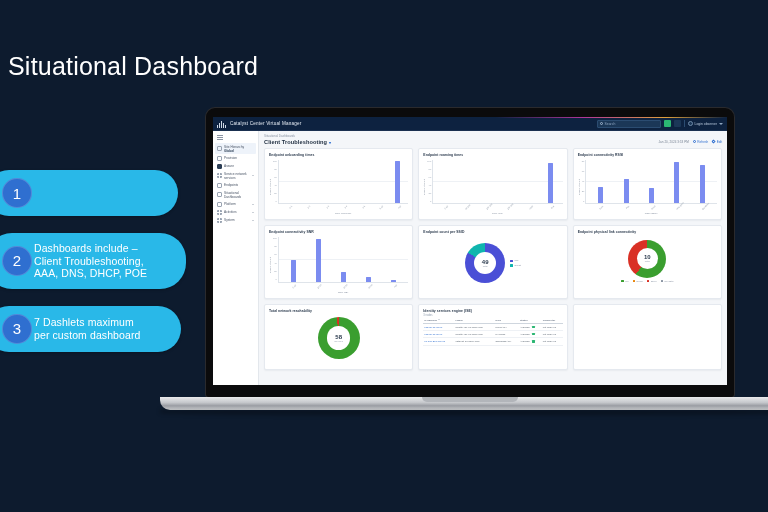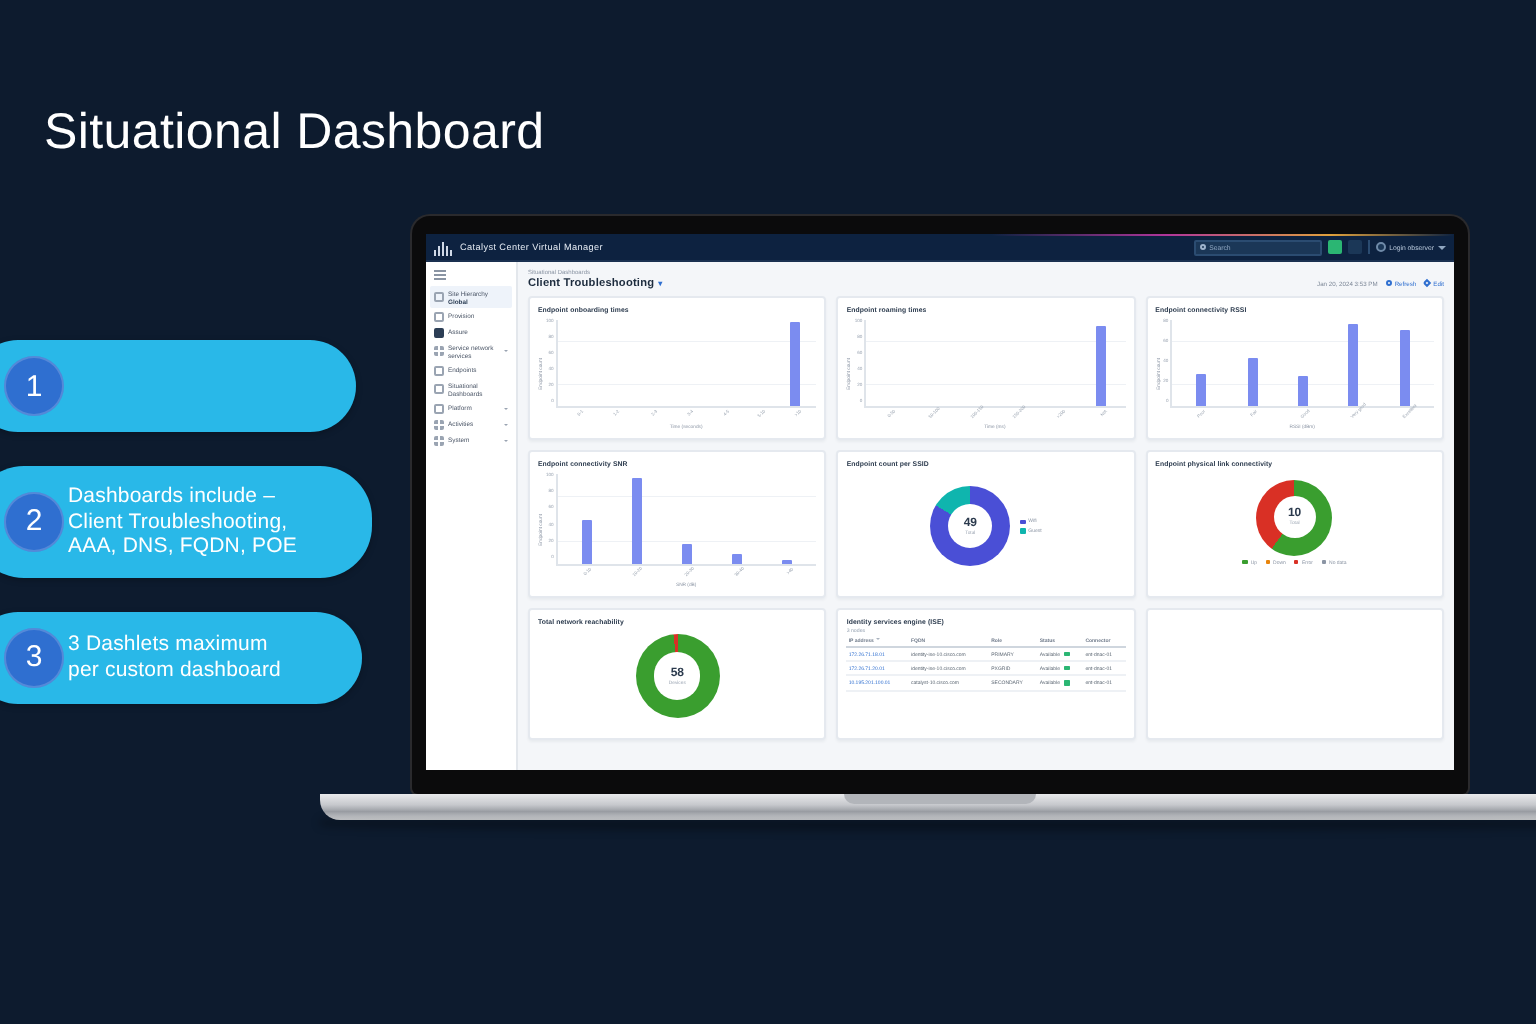--- a/index.html
+++ b/index.html
@@ -7,21 +7,21 @@
     width: 768px; height: 512px;
     background: #0d1b2e;
     font-family: "Liberation Sans", sans-serif;
     overflow: hidden;
     position: relative;
   }
 
   
   .slide-title {
     position: absolute;
-    left: 22px; top: 52px;
+    left: 8px; top: 52px;
     font-size: 25px;
     color: #ffffff;
     font-weight: 400;
     letter-spacing: .2px;
   }
 
   
   .callouts { position: absolute; left: -14px; top: 170px; width: 210px; }
   .callout {
     position: relative;
@@ -244,25 +244,25 @@
 <div class="slide-title">Situational Dashboard</div>
 
 <div class="callouts">
   <div class="callout" id="callout-1">
     <span class="num">1</span>
   </div>
   <div class="callout" id="callout-2">
     <span class="num">2</span>
     <span class="ctext">Dashboards include –
 Client Troubleshooting,
-AAA, DNS, FQDN, POE</span>
+AAA, DNS, DHCP, POE</span>
   </div>
   <div class="callout" id="callout-3">
     <span class="num">3</span>
-    <span class="ctext">3 Dashlets maximum
+    <span class="ctext">7 Dashlets maximum
 per custom dashboard</span>
   </div>
 </div>
 
 <div class="laptop">
   <div class="lid">
     <div class="screen">
 
       <div class="topbar">
         <span class="logo-mark">

